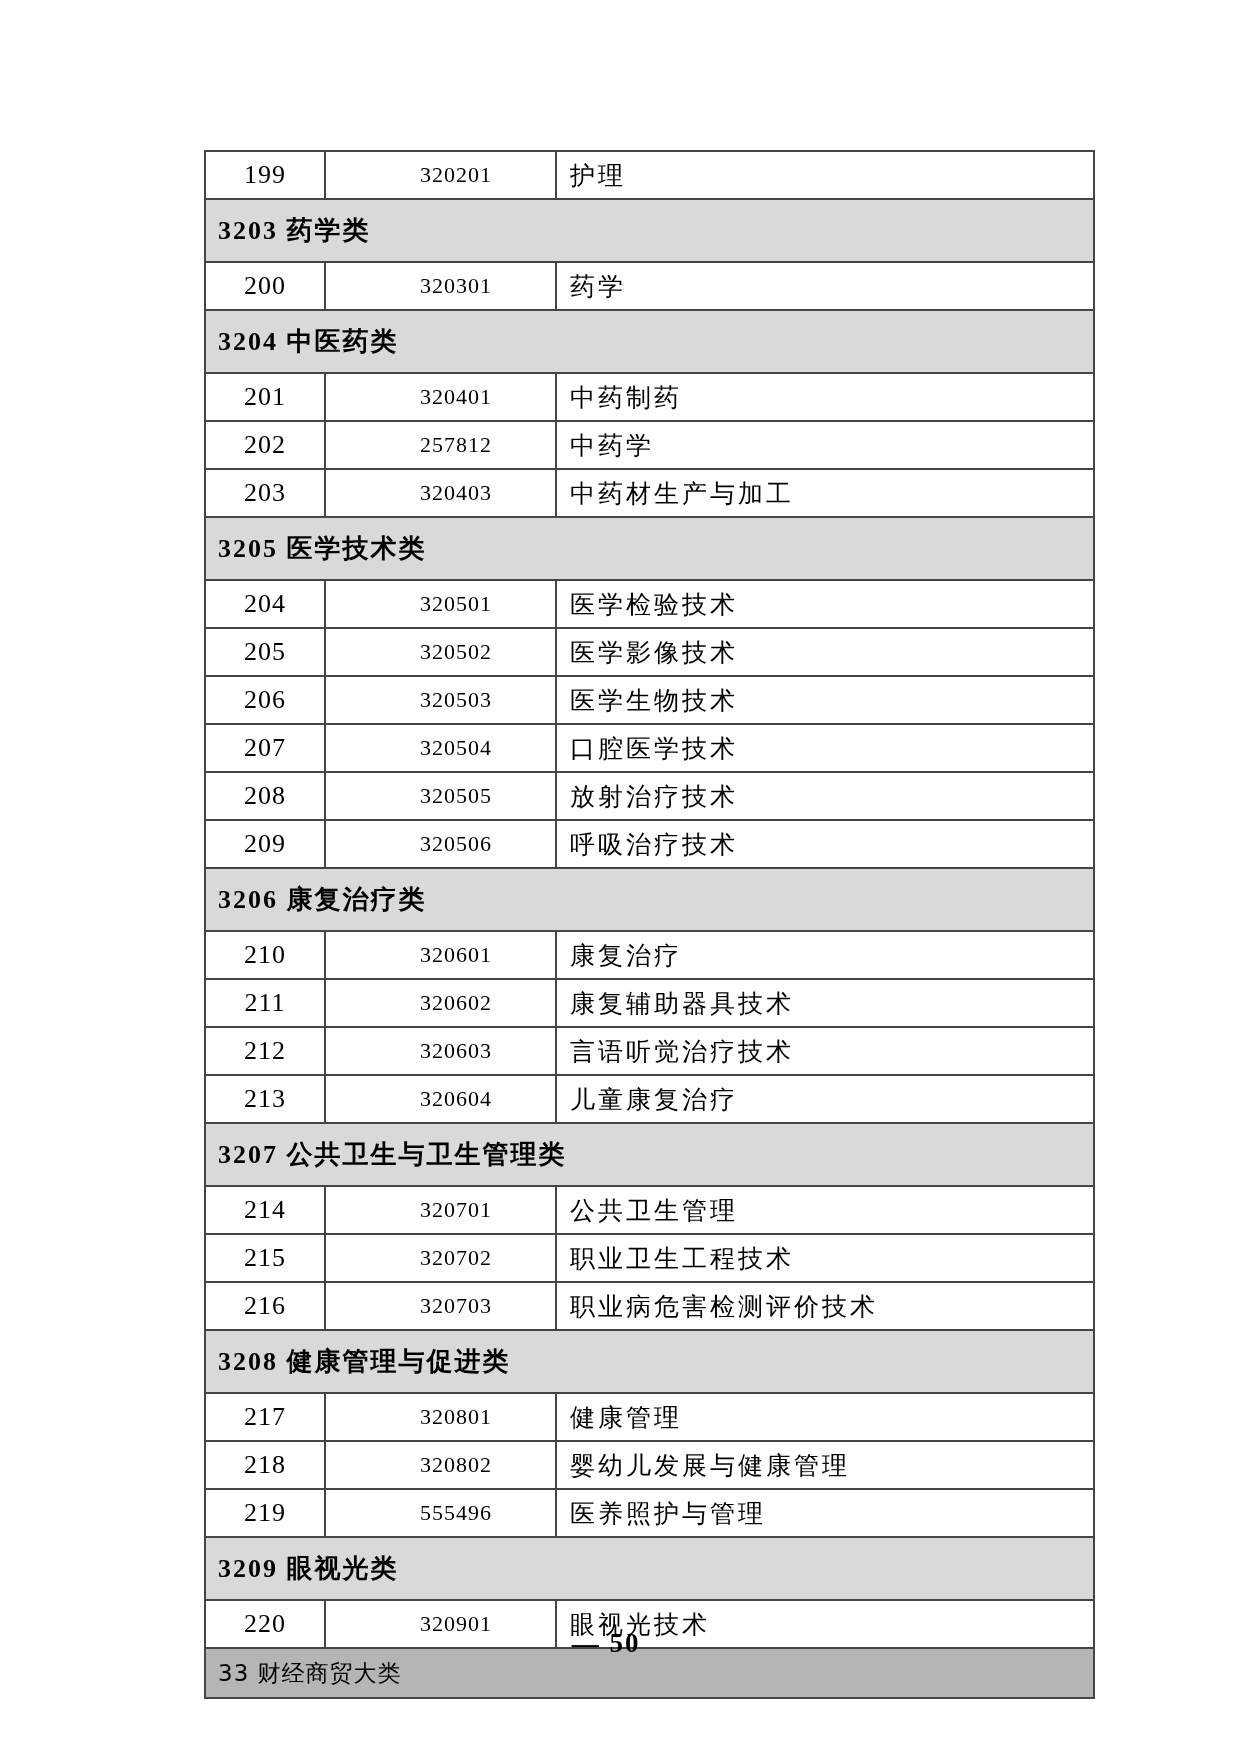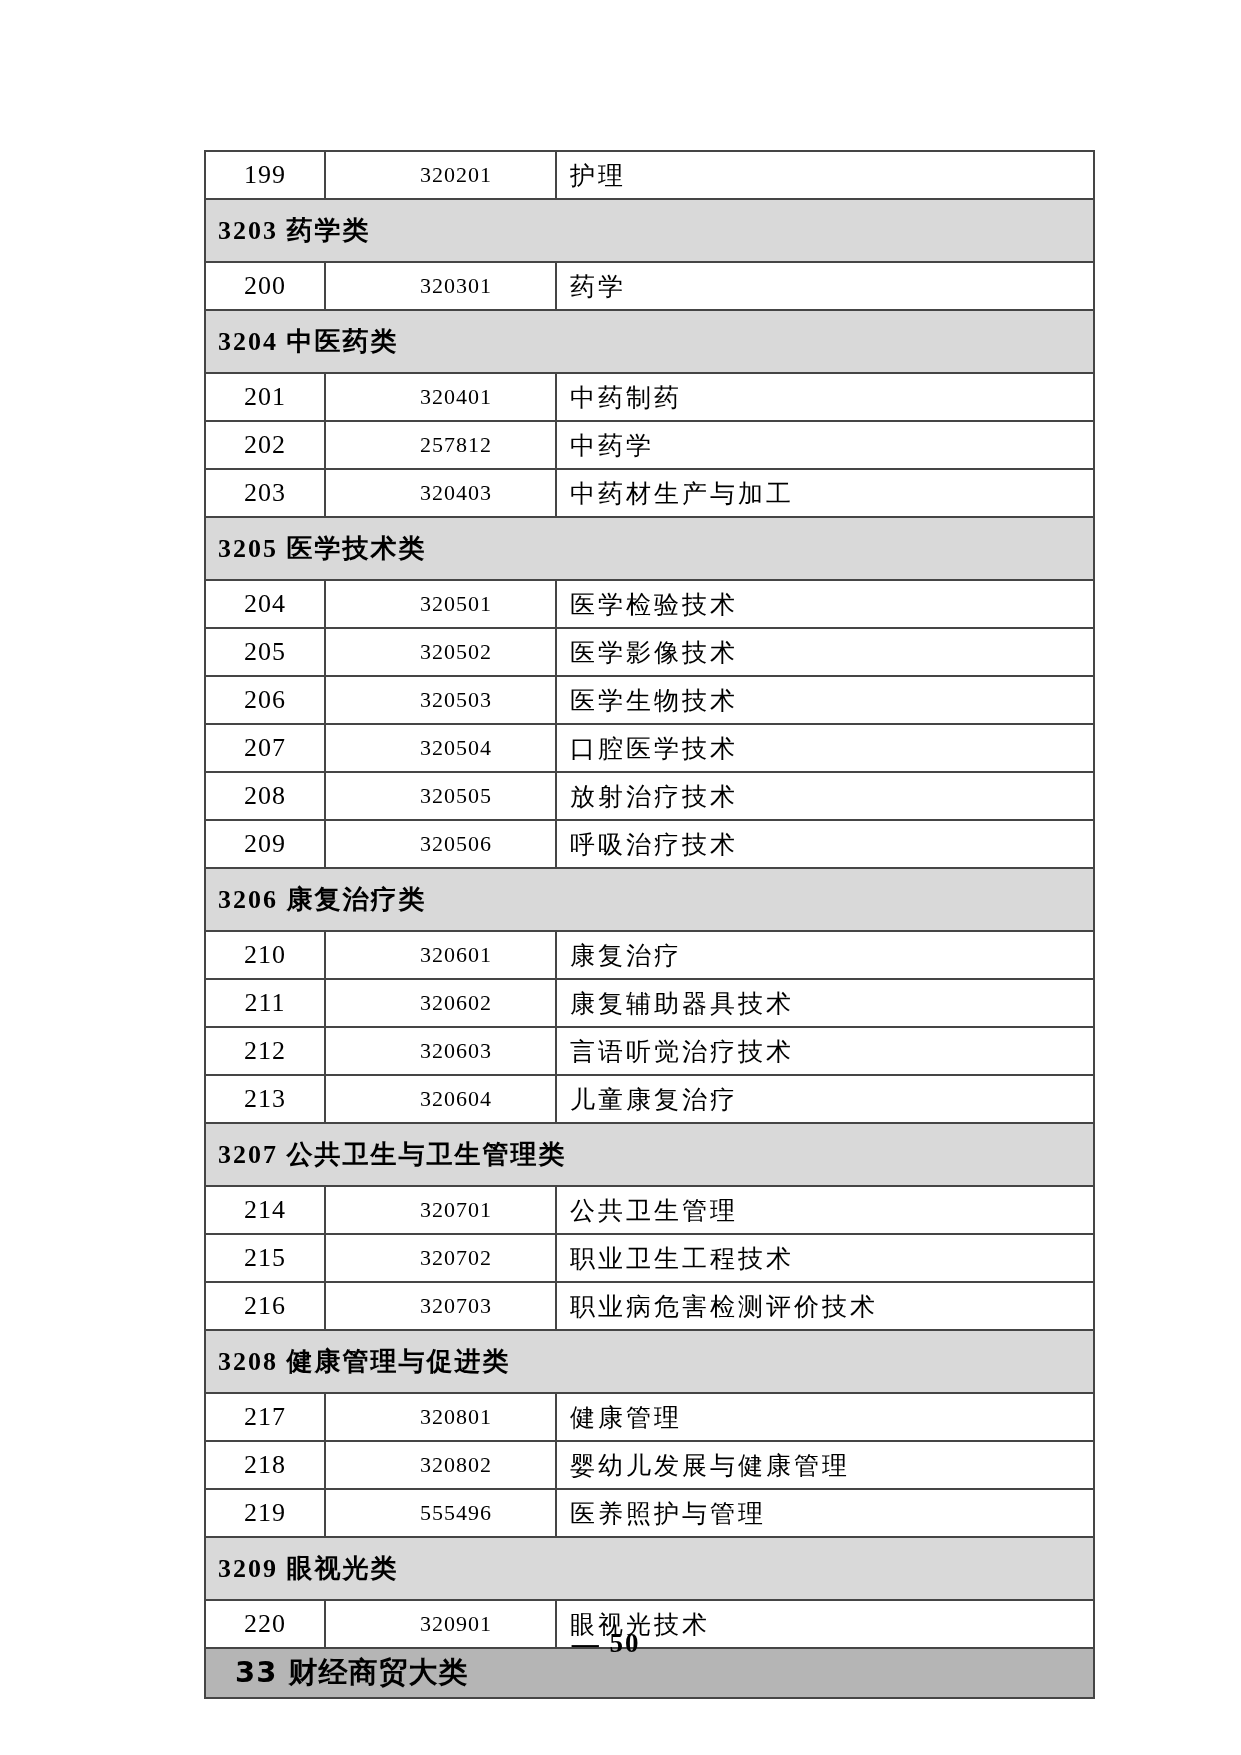--- a/index.html
+++ b/index.html
@@ -53,23 +53,23 @@
   tr.row-section { height: 63px; background: #d9d9d9; }
   .td-section {
     font-weight: bold;
     font-size: 26px;
     padding-left: 12px;
     letter-spacing: 2px;
   }
   tr.row-major { height: 50px; background: #b5b5b5; }
   .td-major-header {
     font-family: "DejaVu Sans", "Liberation Sans", sans-serif;
-    font-weight: bold;
-    font-size: 29px;
-    padding-left: 29px;
+    font-weight: normal;
+    font-size: 23px;
+    padding-left: 12px;
     letter-spacing: 1px;
   }
   .page-number {
     position: absolute;
     top: 1628px;
     left: 176px;
     width: 860px;
     text-align: center;
     font-size: 27px;
     letter-spacing: 2px;

